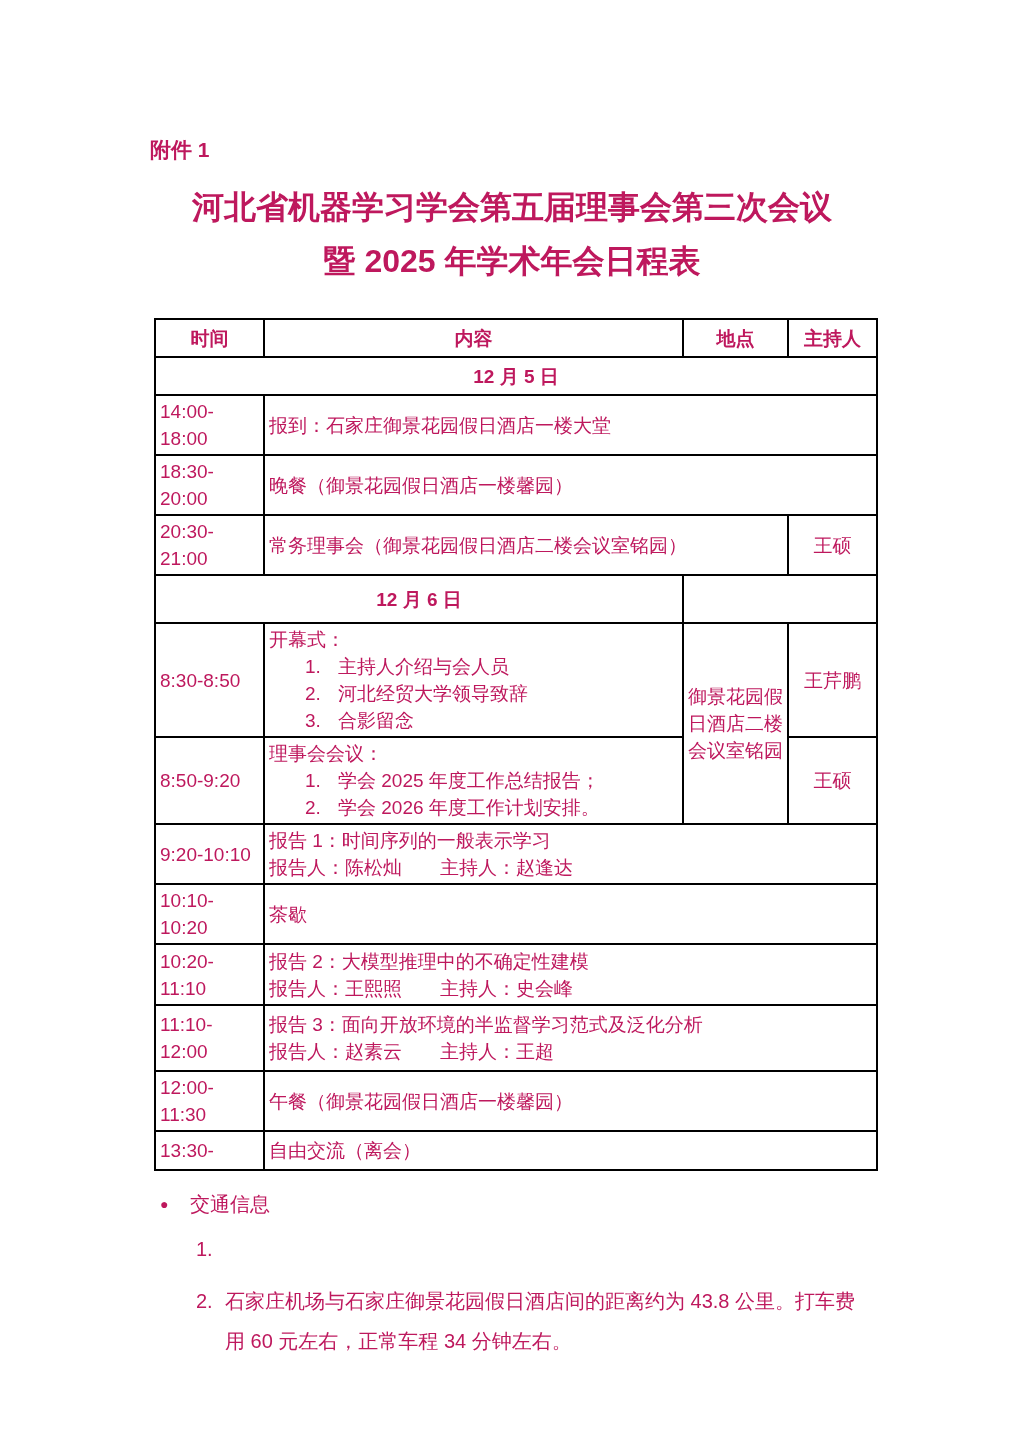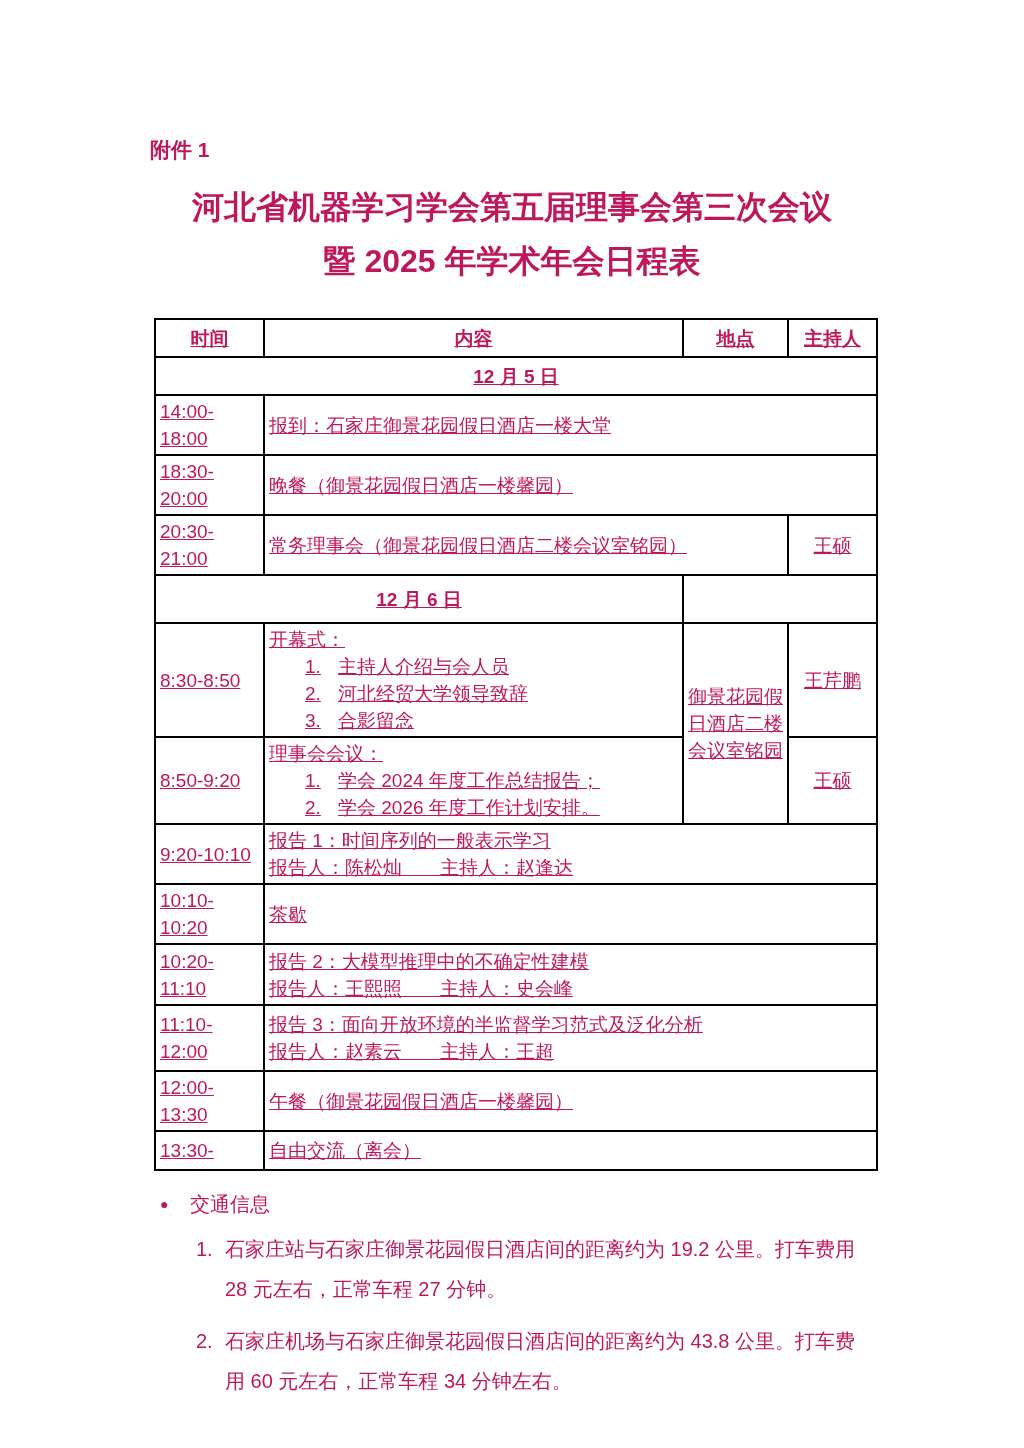--- a/index.html
+++ b/index.html
@@ -12,21 +12,21 @@
   .attachment {
     padding-top:134px; margin-left:150px;
     font-size:21px; line-height:32px; font-weight:bold;
   }
   .title { text-align:center; font-weight:bold; font-size:32px; line-height:34px; }
   .title-1 { margin-top:24px; }
   .title-2 { margin-top:20px; }
 
   table.schedule {
     border-collapse:collapse; table-layout:fixed;
-    margin:40px 0 8px 154px; width:722px;text-decoration:underline;
+    margin:40px 0 8px 154px; width:722px;
   }
   .schedule td {
     border:2px solid #000;
     font-size:19px; line-height:27px;
     vertical-align:middle; padding:2px 4px;
   }
   .th-cell, .date-cell { font-weight:bold; text-align:center; }
   .time-cell { text-align:left; padding-left:8px; padding-right:2px; }
   .center-cell { text-align:left; }
   .content-cell { text-align:left; padding-left:10px; padding-right:6px; }
@@ -125,21 +125,21 @@
         <td class="loc-cell" rowspan="2">御景花园假日酒店二楼会议室铭园</td>
         <td class="host-cell">王芹鹏</td>
       </tr>
 
       <tr class="r-80">
         <td class="time-cell">8:50-9:20</td>
         <td class="content-cell">
           <div>理事会会议：</div>
           <div class="list-line">
             <span class="list-num">1.</span>
-            <span>学会 2024 年度工作总结报告；</span>
+            <span>学会 2025 年度工作总结报告；</span>
           </div>
           <div class="list-line">
             <span class="list-num">2.</span>
             <span>学会 2026 年度工作计划安排。</span>
           </div>
         </td>
         <td class="host-cell">王硕</td>
       </tr>
 
       <tr class="r-55">
@@ -176,43 +176,39 @@
         </td>
         <td class="content-cell" colspan="3">
           <div>报告 3：面向开放环境的半监督学习范式及泛化分析</div>
           <div>报告人：赵素云　　主持人：王超</div>
         </td>
       </tr>
 
       <tr class="r-54">
         <td class="time-cell">
           <div>12:00-</div>
-          <div>13:30</div>
+          <div>11:30</div>
         </td>
         <td class="center-cell" colspan="3">午餐（御景花园假日酒店一楼馨园）</td>
       </tr>
 
       <tr class="r-45">
         <td class="time-cell">13:30-</td>
         <td class="center-cell" colspan="3">自由交流（离会）</td>
       </tr>
     </tbody>
   </table>
 
   <div class="transport">
     <div class="t-head">
       <span class="t-bullet">●</span>
       <span>交通信息</span>
     </div>
     <div class="t-item">
       <span class="t-num">1.</span>
-      <span class="t-text">
-        <span class="t-line">石家庄站与石家庄御景花园假日酒店间的距离约为 19.2 公里。打车费用</span>
-        <span class="t-line">28 元左右，正常车程 27 分钟。</span>
-      </span>
     </div>
     <div class="t-item">
       <span class="t-num">2.</span>
       <span class="t-text">
         <span class="t-line">石家庄机场与石家庄御景花园假日酒店间的距离约为 43.8 公里。打车费</span>
         <span class="t-line">用 60 元左右，正常车程 34 分钟左右。</span>
       </span>
     </div>
   </div>
 

